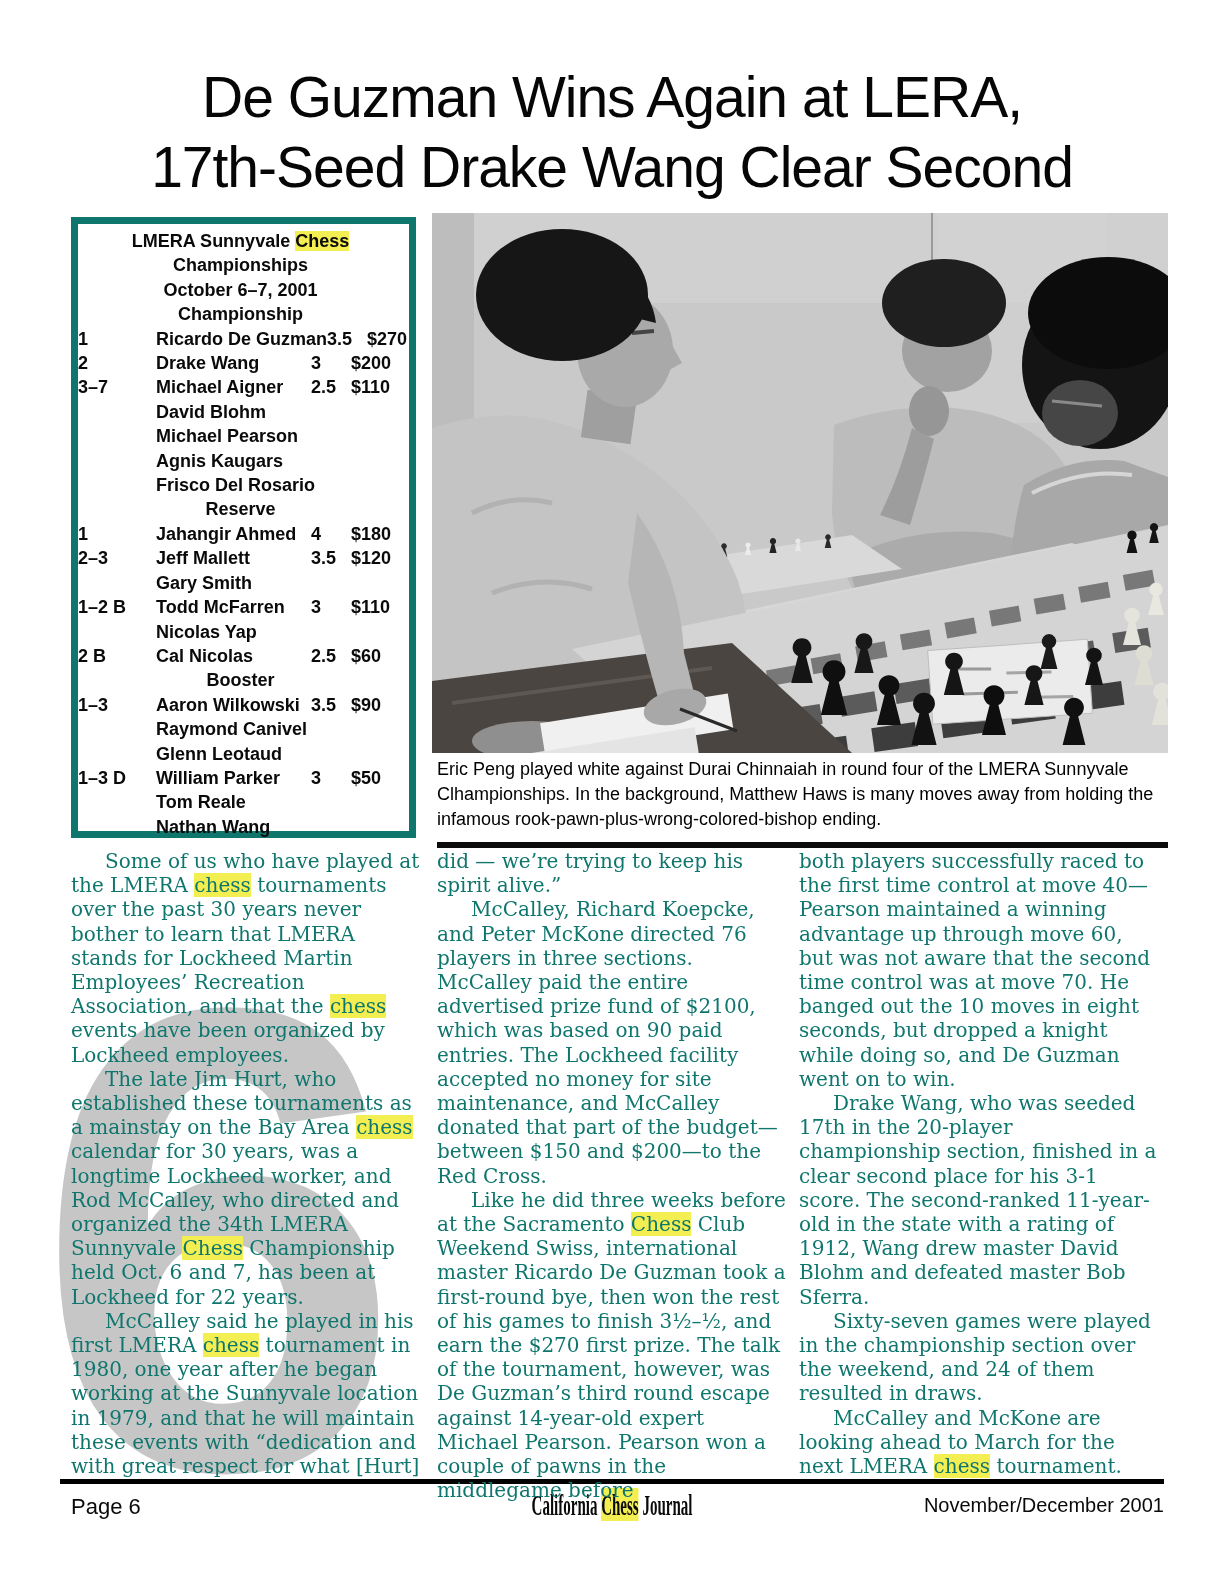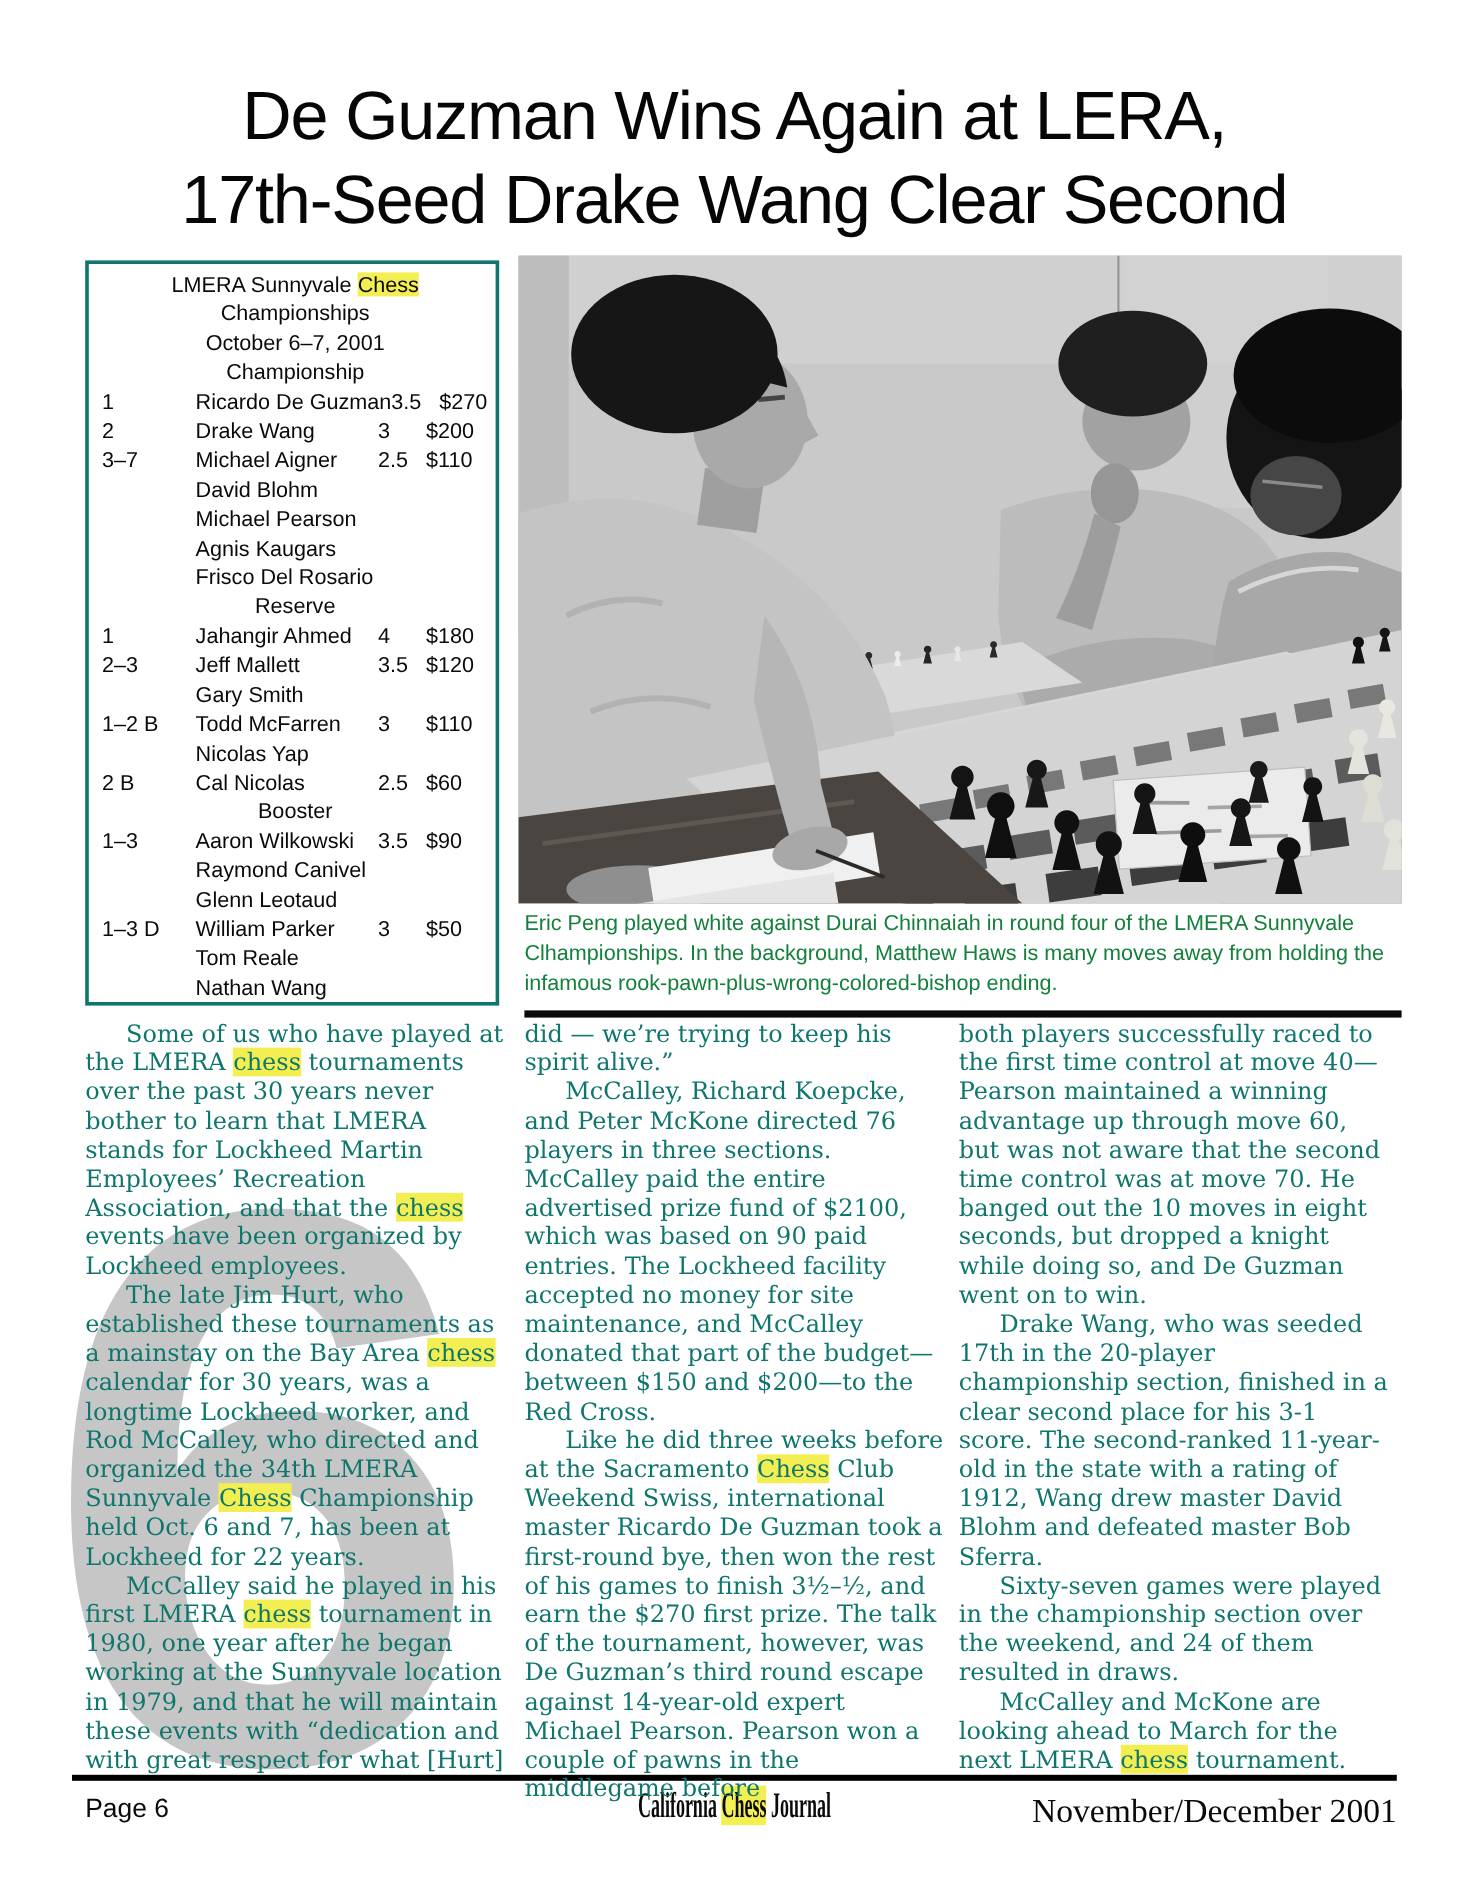--- a/index.html
+++ b/index.html
@@ -1,47 +1,47 @@
 <!DOCTYPE html>
 <html style="--hl: #f3ef52;"><head>
 <meta charset="utf-8">
 <style>
   html,body{margin:0;padding:0;background:#ffffff;}
   .page{position:relative;width:1224px;height:1584px;background:#ffffff;overflow:hidden;
         font-family:"Liberation Sans",sans-serif;color:#0a0a0a;}
   .headline{position:absolute;top:62px;left:0;width:1224px;text-align:center;
             font-weight:normal;font-size:57px;line-height:70px;letter-spacing:-1px;color:#060606;}
   
-  .results-box{position:absolute;left:71px;top:217px;width:345px;height:621px;border:3px solid #0f766e;
-               box-sizing:border-box;padding:5px 6px 0 11px;font-weight:normal;font-size:18px;line-height:24.4px;}
+  .results-box{position:absolute;left:71px;top:217px;width:345px;height:621px;border:7px solid #0f766e;
+               box-sizing:border-box;padding:5px 6px 0 0;font-weight:bold;font-size:18px;line-height:24.4px;}
   .box-title,.box-head{text-align:center;}
   .box-row{display:flex;}
   .c-place{width:62px;flex:none;}
   .c-name{flex:1;white-space:nowrap;margin-left:16px;}
   .c-score{width:40px;flex:none;}
   .c-prize{width:52px;flex:none;}
   .hl{background:var(--hl,#f3ef52);}
   
   .photo-wrap{position:absolute;left:432px;top:213px;width:736px;height:540px;background:#c9c9c9;}
-  .caption{position:absolute;left:437px;top:757px;width:731px;font-size:18px;line-height:25px;color:#15803d;}
+  .caption{position:absolute;left:437px;top:757px;width:731px;font-size:18px;line-height:25px;color:#000000;}
   .caption-rule{position:absolute;left:437px;top:842px;width:731px;height:6px;background:#0b0b0b;}
   
   .col{position:absolute;top:849px;font-family:"DejaVu Serif",serif;font-size:20px;line-height:24.2px;
        color:#0f766e;z-index:2;}
   .col1{left:71px;width:352px;}
   .col2{left:437px;width:351px;}
   .col3{left:799px;width:358px;}
   .col p{margin:0;}
   .col p.indent{text-indent:34px;}
   .watermark{position:absolute;left:35px;top:910px;z-index:1;font-weight:bold;font-size:660px;line-height:1;
              color:#c6c6c6;font-family:"Liberation Sans",sans-serif;}
   
   .footer-rule{position:absolute;left:60px;top:1479px;width:1104px;height:5px;background:#000;}
   .footer-left{position:absolute;left:71px;top:1494px;font-size:22px;}
-  .footer-right{position:absolute;right:60px;top:1494px;font-size:28px;text-align:right;font-family:Liberation Serif, serif;}
+  .footer-right{position:absolute;right:60px;top:1494px;font-size:20px;text-align:right;}
   .footer-center{position:absolute;left:0;top:1490px;width:1224px;text-align:center;
                  font-family:"Liberation Serif",serif;font-weight:bold;font-size:30px;line-height:30px;
                  transform:scaleX(0.5);transform-origin:50% 50%;}
 </style>
 </head>
 <body>
 
 <div class="page">
 
   <div class="headline">

